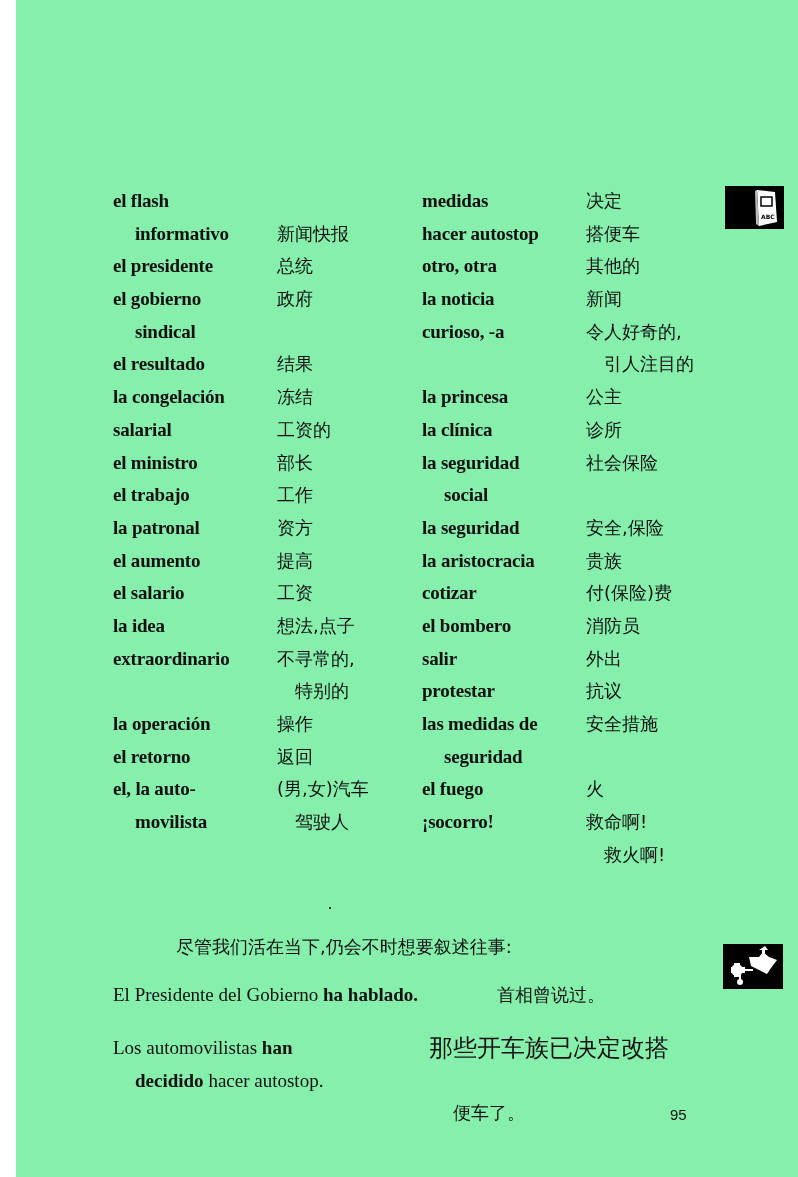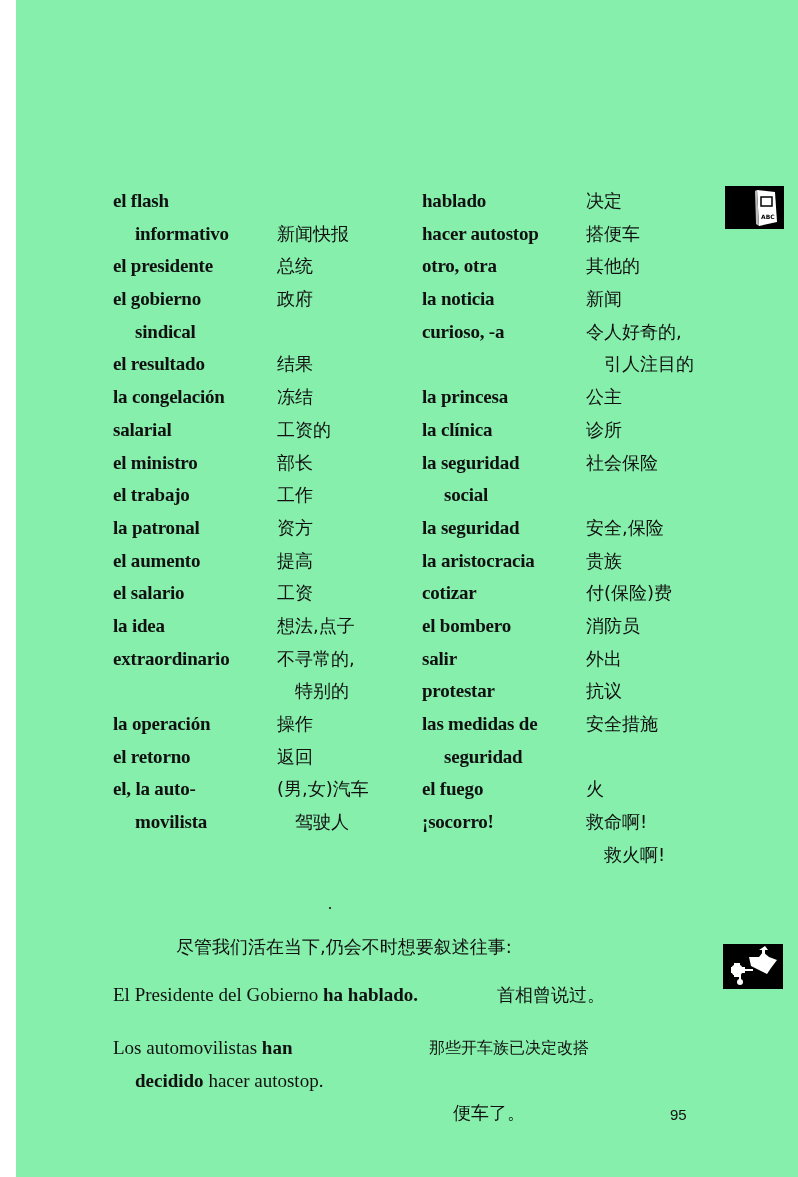--- a/index.html
+++ b/index.html
@@ -25,21 +25,21 @@
 
   .dot { position:absolute; left:313px; top:907px; width:2px; height:2px; background:#333; }
 
   .intro { position:absolute; left:160px; top:932px; font-family:"DejaVu Sans", sans-serif; font-size:18px; line-height:30px; white-space:nowrap; }
   .example { position:absolute; font-family:"Liberation Serif", serif; font-size:19px; line-height:30px; white-space:nowrap; }
   .example b { font-weight:bold; }
   .ex1 { left:97px; top:980px; }
   .ex1-zh { position:absolute; left:481px; top:980px; font-family:Liberation Sans, sans-serif; font-size:18px; line-height:30px; white-space:nowrap; }
   .ex2a { left:97px; top:1033px; }
   .ex2b { left:119px; top:1066px; }
-  .ex2-zh-a { position:absolute; left:413px; top:1033px; font-family:"DejaVu Sans", sans-serif; font-size:16px; line-height:30px; white-space:nowrap; }
+  .ex2-zh-a { position:absolute; left:413px; top:1033px; font-family:"DejaVu Sans", sans-serif; font-size:24px; line-height:30px; white-space:nowrap; }
   .ex2-zh-b { position:absolute; left:437px; top:1066px; font-family:"DejaVu Sans", sans-serif; font-size:18px; line-height:30px; white-space:nowrap;margin-top:32px; }
 
   .pagenum { position:absolute; left:654px; top:1106px; font-family:Liberation Sans, sans-serif; font-size:15px; }
 </style>
 </head>
 <body>
 
 <div class="page">
 
   <div class="vocab">
@@ -120,21 +120,21 @@
           <span class="es">el, la auto-</span>
           <span class="zh">(男,女)汽车</span>
         </div>
         <div class="row">
           <span class="es indent">movilista</span>
           <span class="zh indent">驾驶人</span>
         </div>
       </div>
     <div class="col col-right" id="col-right">
         <div class="row">
-          <span class="es">hablado</span>
+          <span class="es">medidas</span>
           <span class="zh">决定</span>
         </div>
         <div class="row">
           <span class="es">hacer autostop</span>
           <span class="zh">搭便车</span>
         </div>
         <div class="row">
           <span class="es">otro, otra</span>
           <span class="zh">其他的</span>
         </div>

